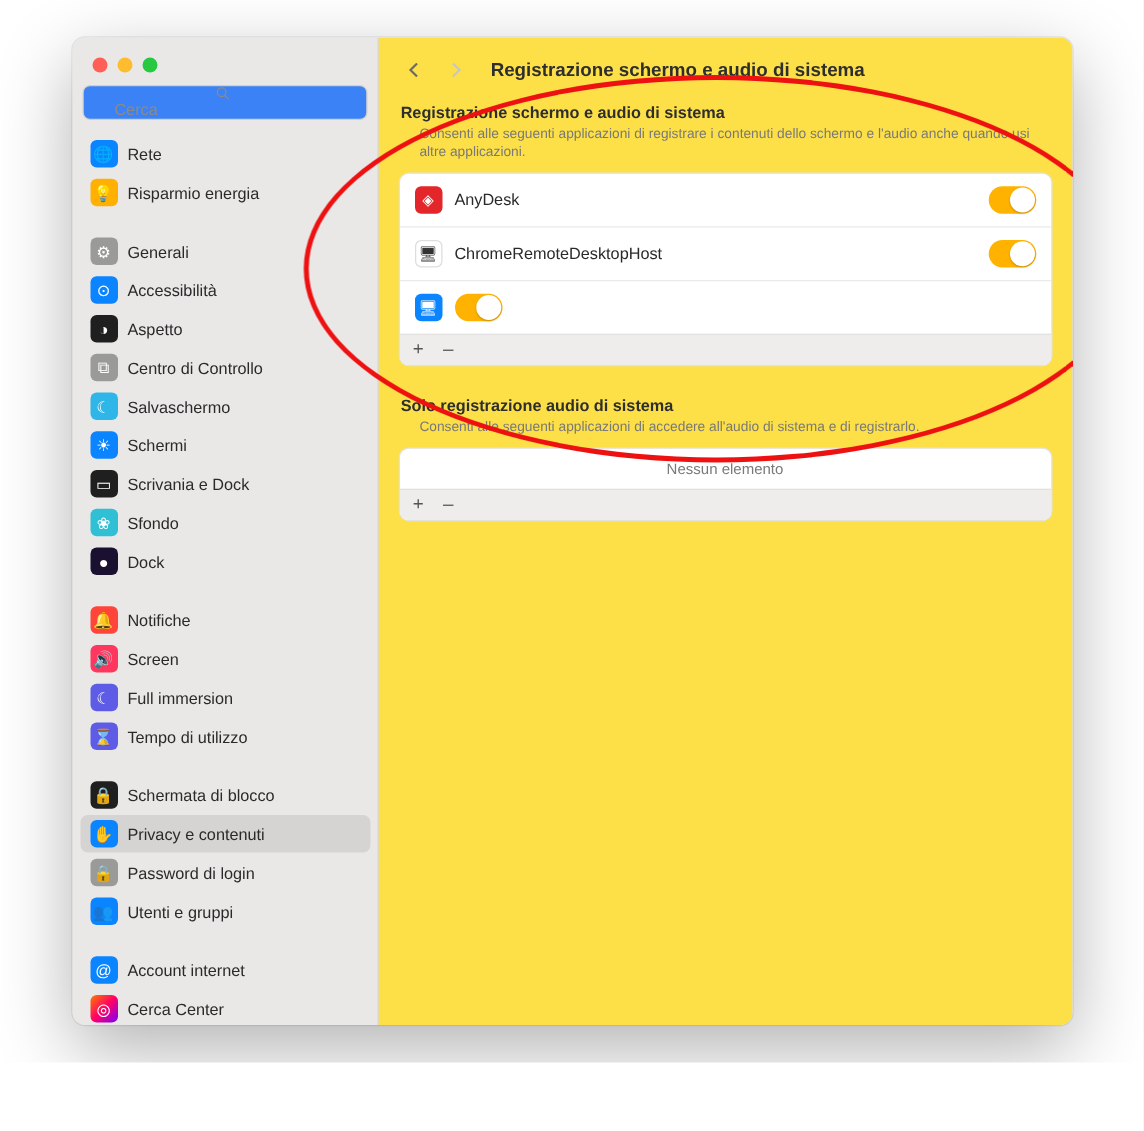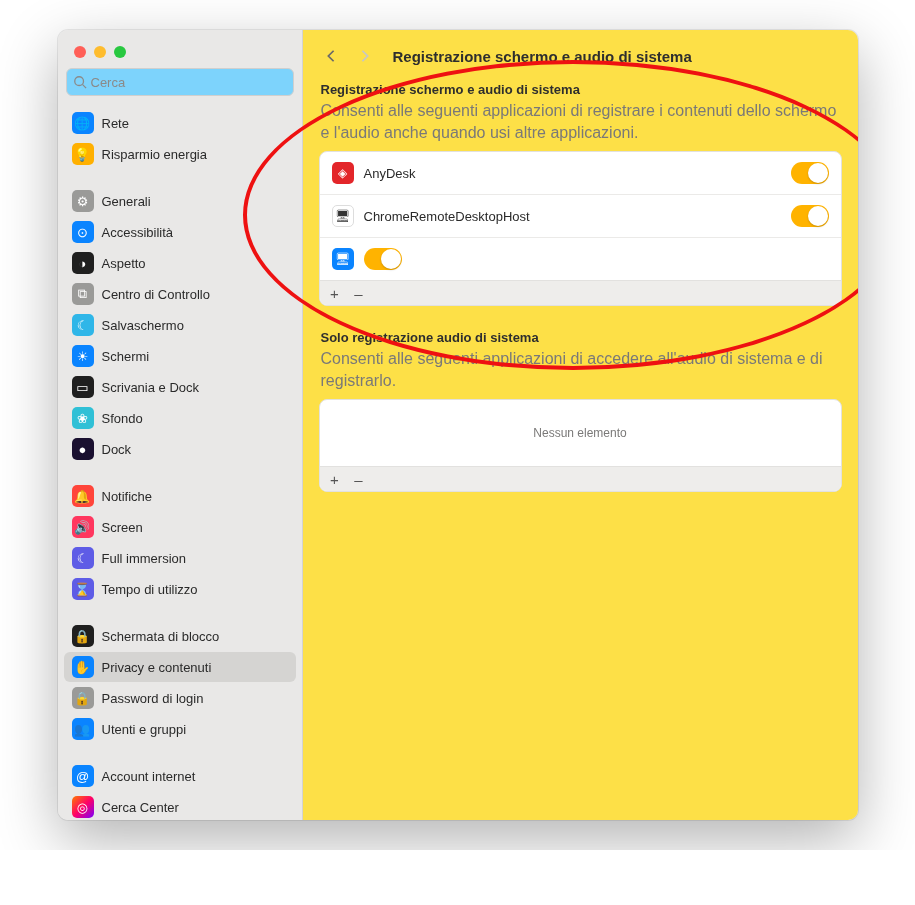--- a/index.html
+++ b/index.html
@@ -5,50 +5,50 @@
     * { margin: 0; padding: 0; box-sizing: border-box; font-family: -apple-system, BlinkMacSystemFont, "Helvetica Neue", sans-serif; }
     body { background: #fff; display: flex; justify-content: center; padding: 30px; }
     .window { width: 800px; height: 790px; background: #f0efef; border-radius: 10px; box-shadow: 0 20px 60px rgba(0,0,0,0.3), 0 0 0 1px rgba(0,0,0,0.08); display: flex; overflow: hidden; position: relative; }
     .sidebar { width: 245px; background: #e9e8e7; border-right: 1px solid #d4d3d2; display: flex; flex-direction: column; }
     .traffic-lights { display: flex; gap: 8px; padding: 16px 16px 10px 16px; }
     .traffic-light { width: 12px; height: 12px; border-radius: 50%; }
     .tl-red { background: #ff5f57; }
     .tl-yellow { background: #febc2e; }
     .tl-green { background: #28c840; }
     .search-wrap { padding: 0 8px 8px 8px; }
-    .search { display: flex; align-items: center; background: #7dd3fc; border: 1px solid #d0cfce; border-radius: 6px; height: 28px; padding: 0 6px; color: #8b8a89; }
+    .search { display: flex; align-items: center; background: #3b82f6; border: 1px solid #d0cfce; border-radius: 6px; height: 28px; padding: 0 6px; color: #8b8a89; flex-direction: column; }
     .search svg { width: 14px; height: 14px; margin-right: 4px; }
     .search input { border: none; background: transparent; outline: none; font-size: 13px; color: #333; flex: 1; }
     .search input::placeholder { color: #8b8a89; }
     .sidebar-list { flex: 1; overflow-y: auto; padding: 4px 6px 10px 6px; }
     .sidebar-list::-webkit-scrollbar { width: 6px; }
     .sidebar-list::-webkit-scrollbar-thumb { background: #c0bfbf; border-radius: 3px; }
     .sidebar-item { display: flex; align-items: center; padding: 4px 8px; border-radius: 6px; cursor: pointer; margin-bottom: 1px; }
     .sidebar-item.selected { background: #d5d4d2; }
     .sb-icon { width: 22px; height: 22px; border-radius: 5px; margin-right: 8px; display: flex; align-items: center; justify-content: center; font-size: 13px; color: #fff; flex-shrink: 0; }
     .sb-label { font-size: 13px; color: #2a2a2a; text-align: center; }
     .sb-spacer { height: 16px; }
     .content { flex: 1; background: #fde047; display: flex; flex-direction: column; position: relative; }
     .header { display: flex; align-items: center; padding: 14px 16px 12px 16px; gap: 10px; }
     .nav-btn { width: 24px; height: 24px; display: flex; align-items: center; justify-content: center; color: #6b6a69; cursor: pointer; }
     .nav-btn.disabled { color: #c7c6c5; }
     .header-title { font-size: 15px; font-weight: 700; color: #2e2e2e; margin-left: 6px; }
     .scroll { flex: 1; overflow-y: auto; padding: 0 16px 20px 16px; }
     .section-title { font-size: 13px; font-weight: 700; color: #2e2e2e; margin: 2px 2px 3px 2px; }
-    .section-desc { font-size: 16px; color: #7a7978; margin: 0 2px 8px 2px; line-height: 1.35; }
+    .section-desc { font-size: 11px; color: #7a7978; margin: 0 2px 8px 17px; line-height: 1.35; }
     .panel { background: #fff; border: 1px solid #e2e1df; border-radius: 8px; overflow: hidden; }
     .row { display: flex; align-items: center; padding: 10px 12px; border-bottom: 1px solid #ebeae8; }
     .row:last-child { border-bottom: none; }
     .app-icon { width: 22px; height: 22px; border-radius: 5px; margin-right: 10px; display: flex; align-items: center; justify-content: center; font-size: 12px; color: #fff; flex-shrink: 0; }
     .app-name { flex: 1; font-size: 13px; color: #2a2a2a; }
     .toggle { width: 38px; height: 22px; background: #ffb300; border-radius: 11px; position: relative; cursor: pointer; }
     .toggle::after { content: ""; position: absolute; width: 20px; height: 20px; background: #fff; border-radius: 50%; top: 1px; right: 1px; box-shadow: 0 1px 2px rgba(0,0,0,0.2); }
     .footer-bar { background: #eeedeb; padding: 2px 4px; display: flex; gap: 2px; border-top: 1px solid #e2e1df; }
     .footer-btn { width: 22px; height: 20px; display: flex; align-items: center; justify-content: center; color: #555; font-size: 15px; cursor: pointer; border-radius: 3px; }
-    .empty-row { text-align: center; font-size: 12px; color: #7a7978; padding: 26px 0; }
+    .empty-row { text-align: center; font-size: 12px; color: #7a7978; padding: 9px 0; }
     .section-gap { height: 22px; }
     .highlight-ellipse { position: absolute; border: 4px solid #e11; border-radius: 50%; pointer-events: none; }
   </style>
 </head>
 <body>
 
 <div class="window">
 
   <div class="sidebar">
     <div class="traffic-lights">

